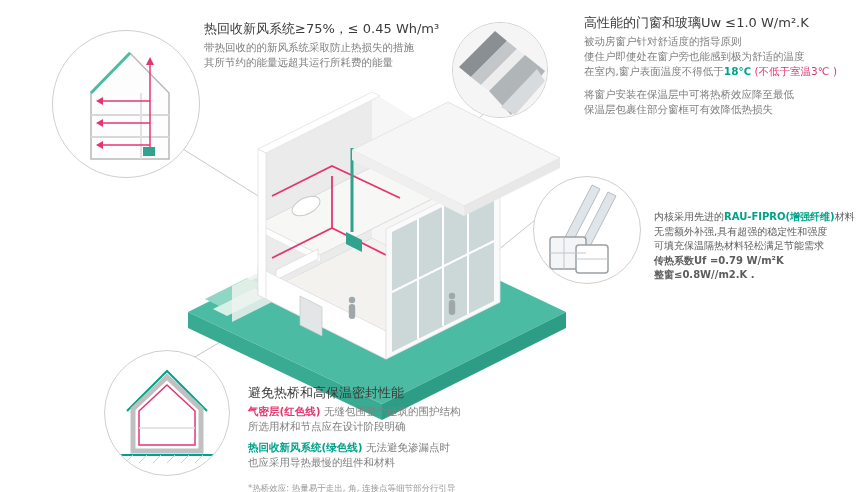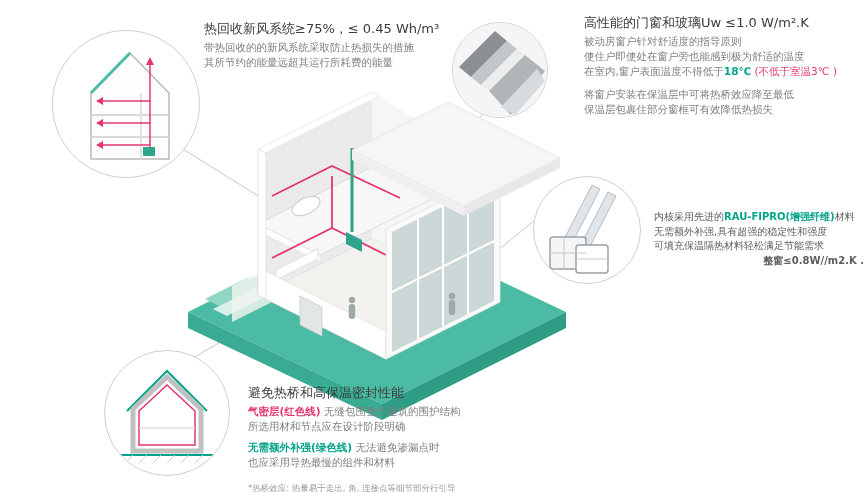--- a/index.html
+++ b/index.html
@@ -10,21 +10,21 @@
   .abs{position:absolute;}
   .callout{
     position:absolute;border:1px solid #cfcfcf;border-radius:50%;
     background:#fff;overflow:hidden;box-sizing:border-box;
   }
   .title{font-size:13px;font-weight:normal;color:#3b3b3b;line-height:17px;margin-bottom:3px;white-space:nowrap;}
   .body{font-size:10.5px;color:#808080;line-height:15px;white-space:nowrap;}
   .small{font-size:8.5px;color:#9a9a9a;line-height:13px;white-space:nowrap;margin-top:12px;}
   .green{color:#00A389;}
   .pink{color:#E3366E;}
-  .b{font-weight:bold;text-align:right;}
+  .b{font-weight:bold;}
   .gap{height:8px;}
   .mat .body{font-size:10px;line-height:14.5px;color:#5d5d5d;}
   svg{display:block;}
 </style>
 </head>
 <body>
 
 <svg class="abs" style="left:0;top:0" width="865" height="492" viewBox="0 0 865 492">
 
   <g stroke="#c8c8c8" stroke-width="1">
@@ -177,28 +177,29 @@
   <div class="body">将窗户安装在保温层中可将热桥效应降至最低</div>
   <div class="body">保温层包裹住部分窗框可有效降低热损失</div>
 </div>
 
 <div class="abs mat" style="left:654px;top:210px;width:210px">
   <div class="body">
     <span>内核采用先进的</span><span class="green b">RAU-FIPRO(增强纤维)</span><span>材料</span>
   </div>
   <div class="body">无需额外补强,具有超强的稳定性和强度</div>
   <div class="body">可填充保温隔热材料轻松满足节能需求</div>
+  <div class="body green b">传热系数Uf =0.79 W/m²K</div>
   <div class="body green b">整窗≤0.8W//m2.K .</div>
 </div>
 
 <div class="abs" style="left:248px;top:384px;width:330px">
   <div class="title">避免热桥和高保温密封性能</div>
   <div class="body">
     <span class="pink b">气密层(红色线)</span><span> 无缝包围整个建筑的围护结构</span>
   </div>
   <div class="body">所选用材和节点应在设计阶段明确</div>
   <div class="gap" style="height:6px"></div>
   <div class="body">
-    <span class="green b">无需额外补强(绿色线)</span><span> 无法避免渗漏点时</span>
+    <span class="green b">热回收新风系统(绿色线)</span><span> 无法避免渗漏点时</span>
   </div>
   <div class="body">也应采用导热最慢的组件和材料</div>
   <div class="small">*热桥效应: 热量易于走出, 角, 连接点等细节部分行引导</div>
 </div>
 
 </body></html>

